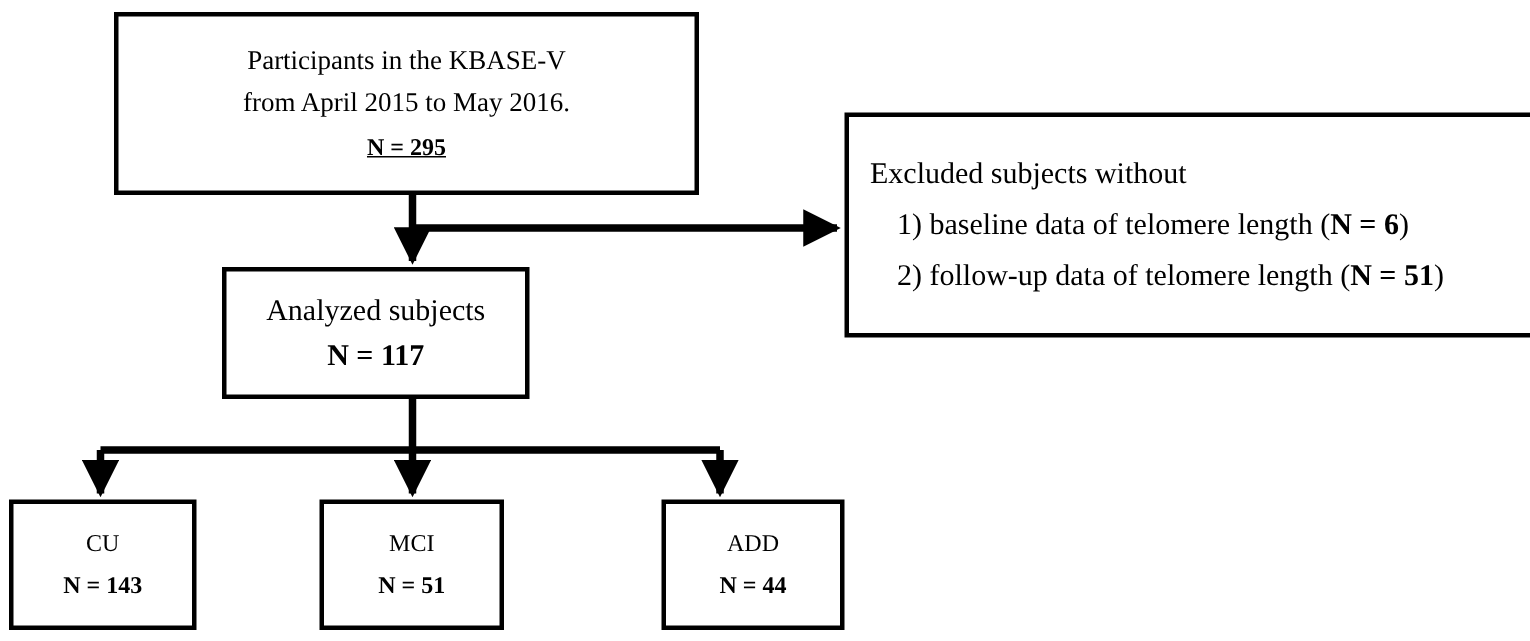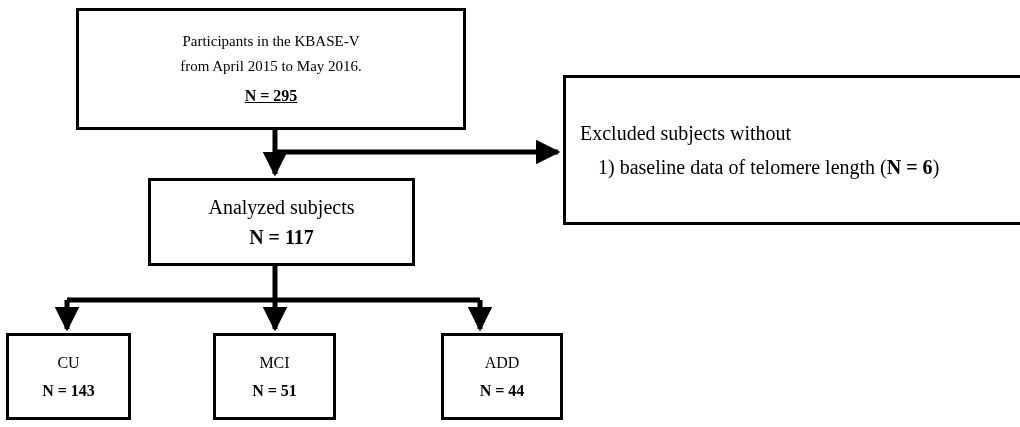--- a/index.html
+++ b/index.html
@@ -48,32 +48,32 @@
   }
   .bold {
     font-weight: bold;
   }
 
   
   #node-participants {
     left: 76px;  top: 8px;   width: 390px; height: 122px;
     padding: 4px 10px;
   }
-  #node-participants .line { font-size: 15px; margin: 5px 0; }
+  #node-participants .line { font-size: 18px; margin: 5px 0; }
   #node-participants .line.bold { font-size: 16px; margin-top: 9px; text-decoration: underline; }
 
   #node-excluded {
     left: 563px; top: 75px;  width: 483px; height: 150px;
     padding: 10px 14px;
   }
   #node-excluded .line { font-size: 20px; margin: 7px 0; }
   #node-excluded .line.indent { padding-left: 18px; }
 
   #node-analyzed {
-    left: 148px; top: 178px; width: 267px; height: 88px;
+    left: 148px; top: 178px; width: 205px; height: 88px;
     padding: 4px 20px;
   }
   #node-analyzed .line { font-size: 20px; margin: 5px 0; }
 
   #node-cu {
     left: 6px;   top: 333px; width: 125px; height: 87px;
     padding: 2px 6px;
   }
   #node-mci {
     left: 213px; top: 333px; width: 123px; height: 87px;
@@ -116,20 +116,21 @@
 
   <div class="node" id="node-participants">
     <span class="line">Participants in the KBASE-V</span>
     <span class="line">from April 2015 to May 2016.</span>
     <span class="line bold">N =  295</span>
   </div>
 
   <div class="node left-align" id="node-excluded">
     <span class="line">Excluded subjects without</span>
     <span class="line indent">1) baseline data of telomere length (<span class="bold">N = 6</span>)</span>
+    <span class="line indent">2) follow-up data of telomere length (<span class="bold">N = 51</span>)</span>
   </div>
 
   <div class="node" id="node-analyzed">
     <span class="line">Analyzed subjects</span>
     <span class="line bold">N =  117</span>
   </div>
 
   <div class="node" id="node-cu">
     <span class="line">CU</span>
     <span class="line bold">N =  143</span>

